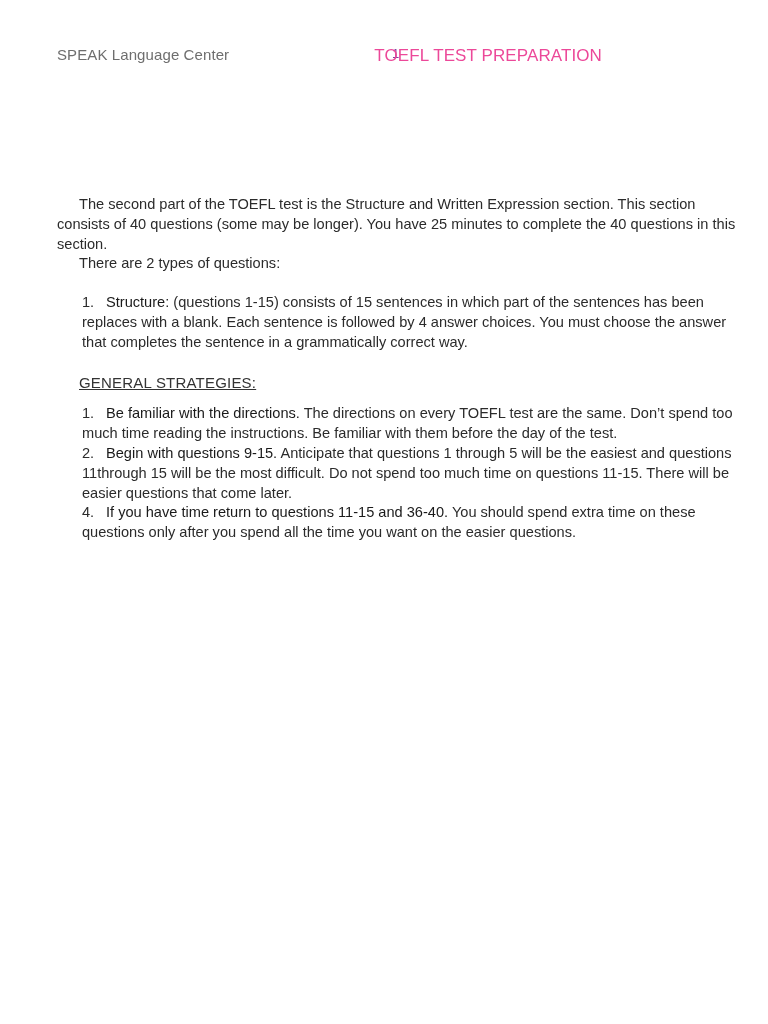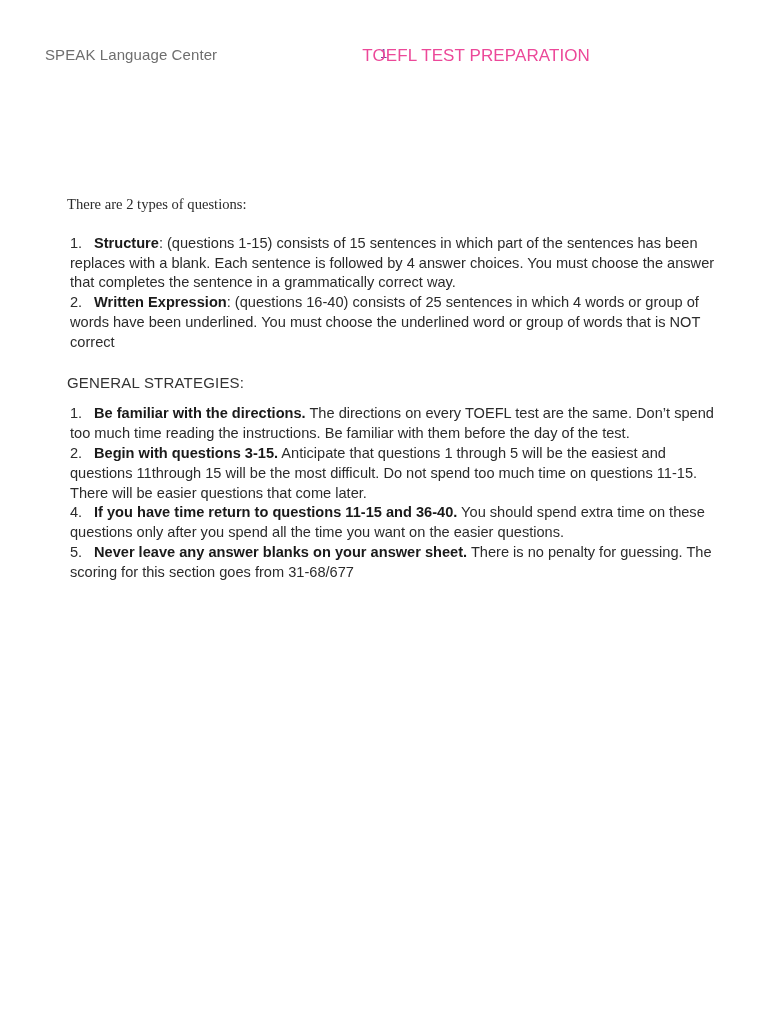--- a/index.html
+++ b/index.html
@@ -10,21 +10,21 @@
     body {
       width: 768px;
       height: 1024px;
       position: relative;
       overflow: hidden;
       font-family: "Liberation Sans", "DejaVu Sans", sans-serif;
       color: #2a2a2a;
     }
     .page {
       position: absolute;
-      left: 0; top: 0;
+      left: 12px; top: 0;
       width: 636px; height: 1024px;
       background: #ffffff;
     }
     .header-left {
       position: absolute;
       left: 45px;
       top: 46px;
       font-size: 15px;
       color: #6e6e6e;
       letter-spacing: 0.1px;
@@ -65,21 +65,20 @@
       line-height: 19.8px;
       color: #2b2b2b;
     }
     .para {
       margin: 0;
       text-indent: 22px;
     }
     .types-intro {
       margin: 0;
       padding-left: 22px;
-      font-family: Liberation Serif, serif;
     }
     .list {
       margin: 0;
       padding: 0;
       list-style: none;
     }
     .list-types {
       margin-top: 19px;
     }
     .list-item {
@@ -88,66 +87,62 @@
       text-indent: 22px;
       margin: 0;
     }
     .list-item .num {
       display: inline-block;
       width: 24px;
       text-indent: 0;
       margin-left: -22px;
     }
     .list-item b {
-      font-weight: bold;
+      font-weight: normal;
       color: #1a1a1a;
     }
     .section-heading {
       margin: 20px 0 0 22px;
       font-size: 15px;
       color: #333333;
       letter-spacing: 0.2px;
+      text-decoration: underline;
     }
     .list-strategies {
       margin-top: 12px;
     }
   </style>
 </head>
 <body>
 
 <div class="page">
 
   <div class="header-left">SPEAK Language Center</div>
   <div class="header-page">1</div>
   <div class="header-right">TOEFL TEST PREPARATION</div>
 
 
   <div class="content">
+    <p class="para">The second part of the TOEFL test is the Structure and Written Expression section. This section consists of 40 questions (some may be longer). You have 25 minutes to complete the 40 questions in this section.</p>
     <p class="types-intro">There are 2 types of questions:</p>
 
     <ol class="list list-types">
       <li class="list-item">
         <span class="num">1.</span><b>Structure</b><span>: (questions 1-15) consists of 15 sentences in which part of the sentences has been replaces with a blank. Each sentence is followed by 4 answer choices. You must choose the answer that completes the sentence in a grammatically correct way.</span>
-      </li>
-      <li class="list-item">
-        <span class="num">2.</span><b>Written Expression</b><span>: (questions 16-40) consists of 25 sentences in which 4 words or group of words have been underlined. You must choose the underlined word or group of words that is NOT correct</span>
       </li>
     </ol>
 
     <div class="section-heading">GENERAL STRATEGIES:</div>
 
     <ol class="list list-strategies">
       <li class="list-item">
         <span class="num">1.</span><b>Be familiar with the directions.</b><span> The directions on every TOEFL test are the same. Don’t spend too much time reading the instructions. Be familiar with them before the day of the test.</span>
       </li>
       <li class="list-item">
-        <span class="num">2.</span><b>Begin with questions 3-15.</b><span> Anticipate that questions 1 through 5 will be the easiest and questions 11through 15 will be the most difficult. Do not spend too much time on questions 11-15. There will be easier questions that come later.</span>
+        <span class="num">2.</span><b>Begin with questions 9-15.</b><span> Anticipate that questions 1 through 5 will be the easiest and questions 11through 15 will be the most difficult. Do not spend too much time on questions 11-15. There will be easier questions that come later.</span>
       </li>
       <li class="list-item">
         <span class="num">4.</span><b>If you have time return to questions 11-15 and 36-40.</b><span> You should spend extra time on these questions only after you spend all the time you want on the easier questions.</span>
-      </li>
-      <li class="list-item">
-        <span class="num">5.</span><b>Never leave any answer blanks on your answer sheet.</b><span> There is no penalty for guessing. The scoring for this section goes from 31-68/677</span>
       </li>
     </ol>
   </div>
 
 </div>
 
 </body></html>

